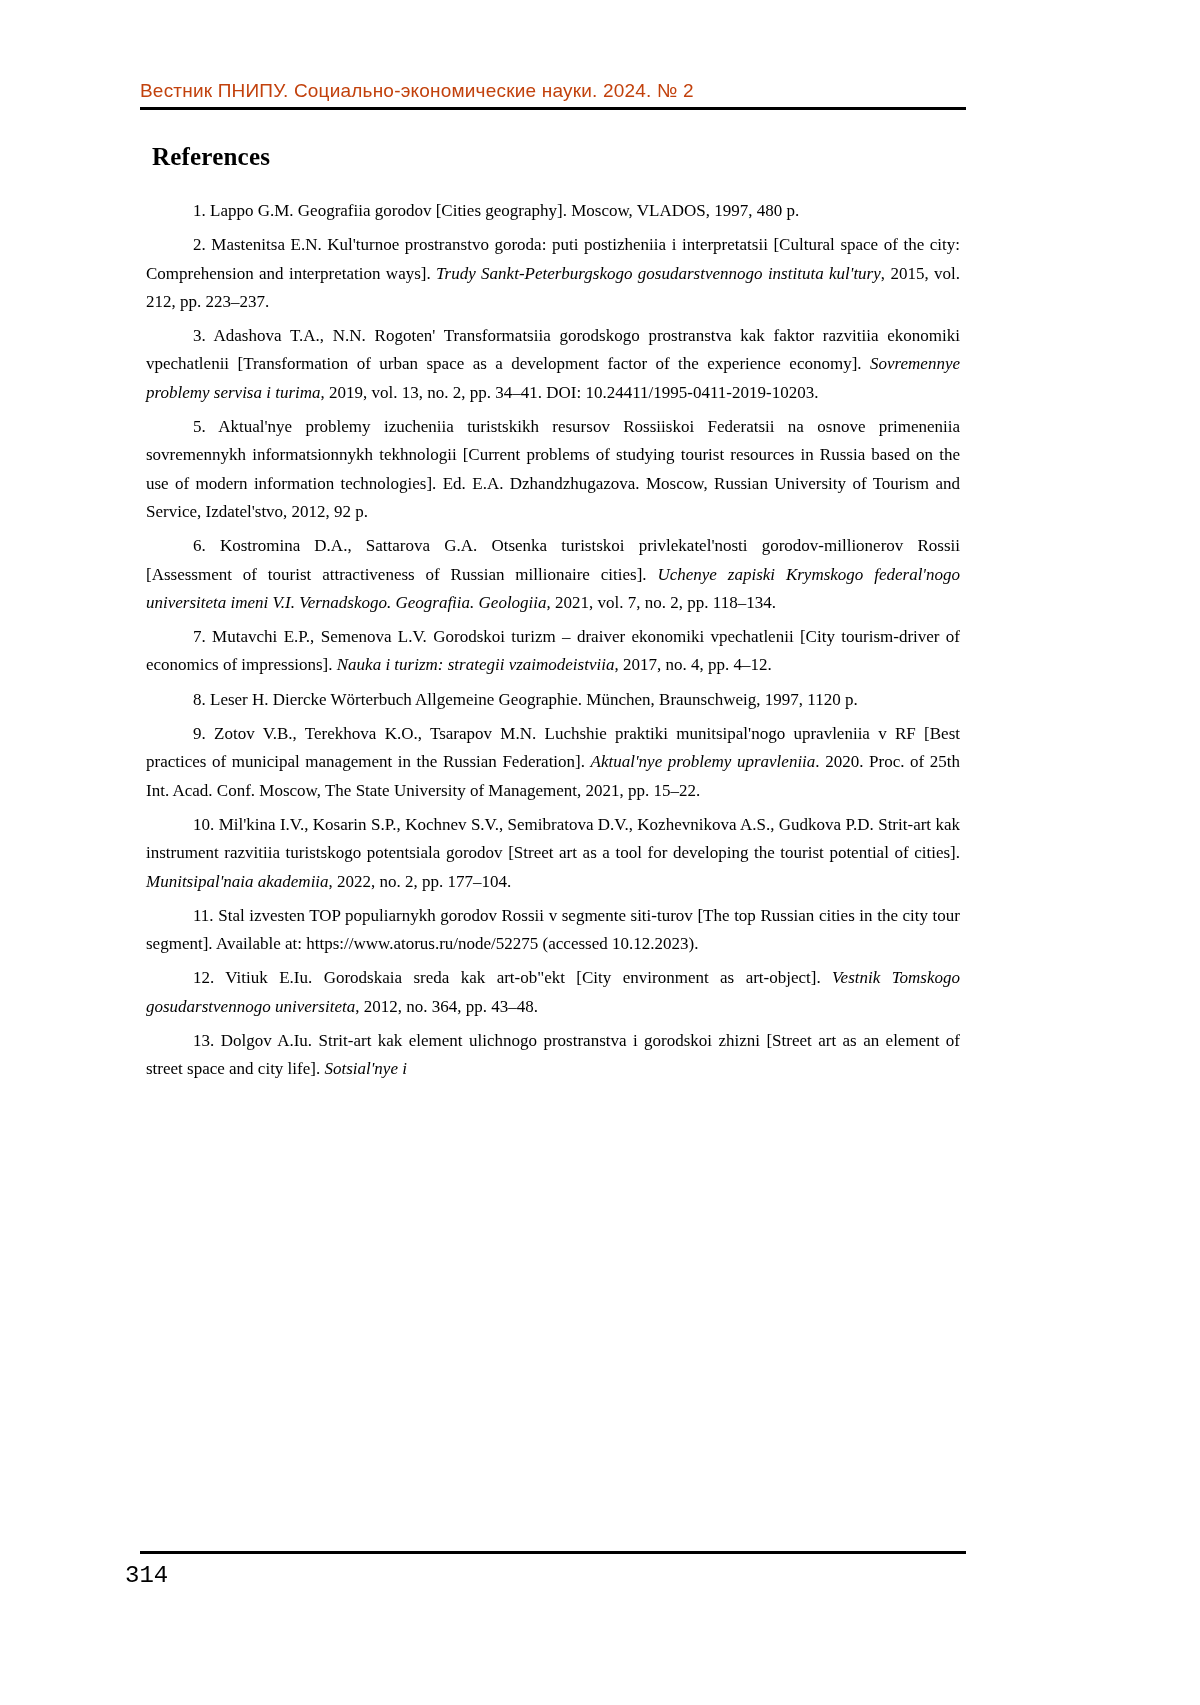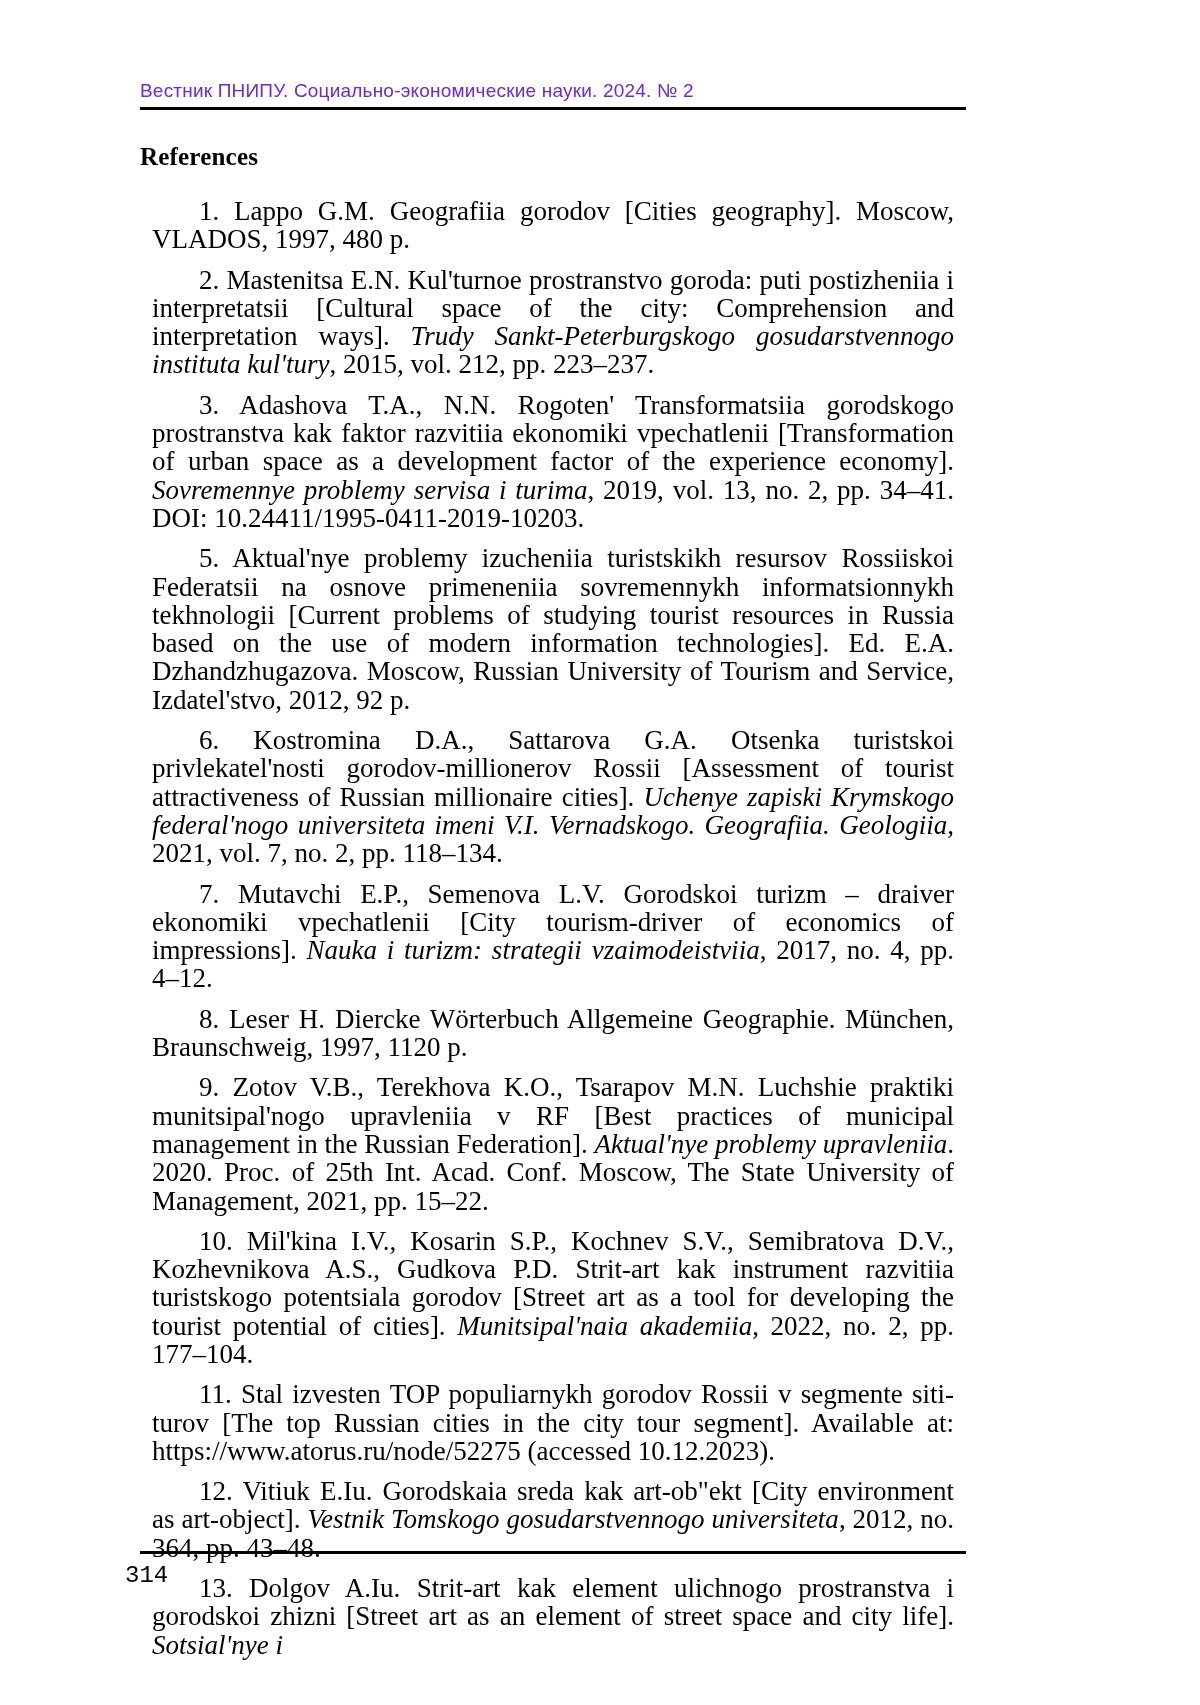--- a/index.html
+++ b/index.html
@@ -17,46 +17,46 @@
     overflow: hidden;
   }
   .running-head {
     position: absolute;
     top: 80px;
     left: 140px;
     width: 826px;
     font-family: "Liberation Sans", sans-serif;
     font-size: 19px;
     letter-spacing: 0.2px;
-    color: #6d28d9;
+    color: #c2410c;
   }
   .head-rule {
     position: absolute;
     top: 107px;
     left: 140px;
     width: 826px;
     height: 0;
     border-top: 3px solid #000000;
   }
   .content {
     position: absolute;
     top: 143px;
     left: 140px;
     width: 826px;
   }
   .section-title {
     font-family: "Liberation Serif", serif;
     font-size: 25px;
     font-weight: bold;
-    margin: 0 0 26px 0;
+    margin: 0 0 26px 12px;
     letter-spacing: 0.2px;
   }
   .refs p.ref {
-    margin: 12px;
-    font-size: 27px;
+    margin: 6px;
+    font-size: 17px;
     line-height: 28.3px;
     text-align: justify;
     text-indent: 47px;
   }
   .refs p.ref em {
     font-style: italic;
   }
   .foot-rule {
     position: absolute;
     top: 1551px;

